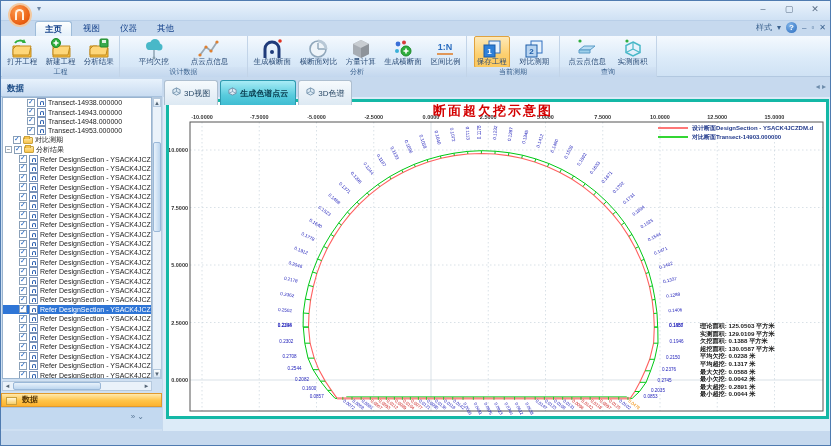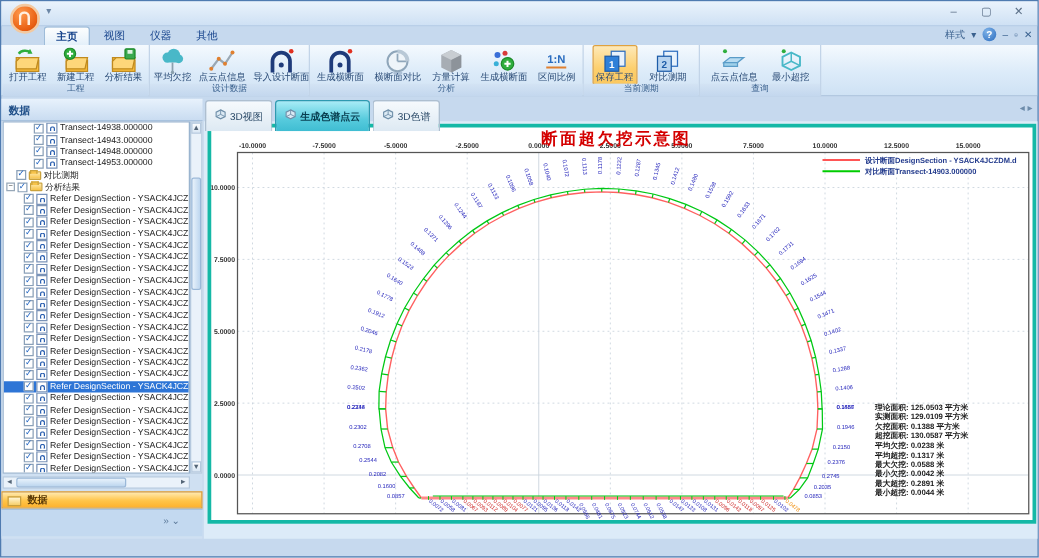--- a/index.html
+++ b/index.html
@@ -159,28 +159,20 @@
           <div class="rbtn">
             <div class="ric"><svg viewBox="0 0 22 22">
                 <path d="M2 17L8 9l5 4 6-9" fill="none" stroke="#9aa8b4" stroke-width="1.8"></path>
                 <circle cx="2" cy="17" r="1.6" fill="#e08030"></circle>
                 <circle cx="8" cy="9" r="1.6" fill="#e08030"></circle>
                 <circle cx="13" cy="13" r="1.6" fill="#e08030"></circle>
                 <circle cx="19" cy="4" r="1.6" fill="#e08030"></circle>
               </svg></div>
             <span class="rlb">点云点信息</span>
           </div>
-          <div class="rbtn">
-            <div class="ric"><svg viewBox="0 0 22 22">
-                <path d="M4 20V11a7 7 0 0 1 14 0v9" fill="none" stroke="#1f3b7a" stroke-width="3"></path>
-                <circle cx="11" cy="14" r="2" fill="#1f3b7a"></circle>
-                <circle cx="19" cy="3" r="1.8" fill="#e03020"></circle>
-              </svg></div>
-            <span class="rlb">导入设计断面</span>
-          </div>
         </div>
         <div class="rglabel">设计数据</div>
       </div>
       <div class="rgroup" style="left: 247px; width: 219px;">
         <div class="rbtns">
           <div class="rbtn">
             <div class="ric"><svg viewBox="0 0 22 22">
                 <path d="M4 20V11a7 7 0 0 1 14 0v9" fill="none" stroke="#1f3b7a" stroke-width="3"></path>
                 <circle cx="11" cy="14" r="2" fill="#1f3b7a"></circle>
                 <circle cx="19" cy="3" r="1.8" fill="#e03020"></circle>
@@ -253,21 +245,21 @@
                 <circle cx="4" cy="3" r="1.6" fill="#2fae3e"></circle>
               </svg></div>
             <span class="rlb">点云点信息</span>
           </div>
           <div class="rbtn">
             <div class="ric"><svg viewBox="0 0 22 22">
                 <path d="M11 4l7 3.5v7L11 18l-7-3.5v-7z" fill="none" stroke="#49b8c8" stroke-width="1.5"></path>
                 <path d="M11 4v7m0 0l7 3.5M11 11l-7 3.5" stroke="#49b8c8" stroke-width="1.2"></path>
                 <circle cx="5" cy="3" r="1.6" fill="#2fae3e"></circle>
               </svg></div>
-            <span class="rlb">最小超挖</span>
+            <span class="rlb">实测面积</span>
           </div>
         </div>
         <div class="rglabel">查询</div>
       </div>
     </div>
 
   <div id="panelHeader">数据</div>
   <div id="doctabs">
       <div class="dtab">
         <span><svg class="cubeico" viewBox="0 0 10 10">

